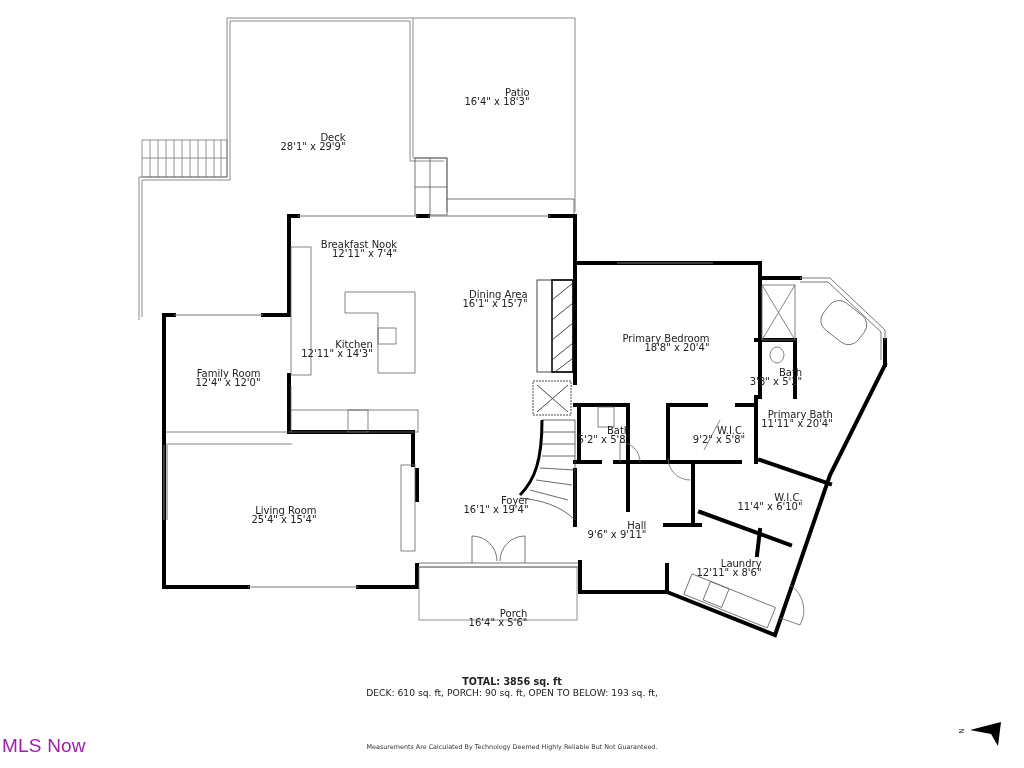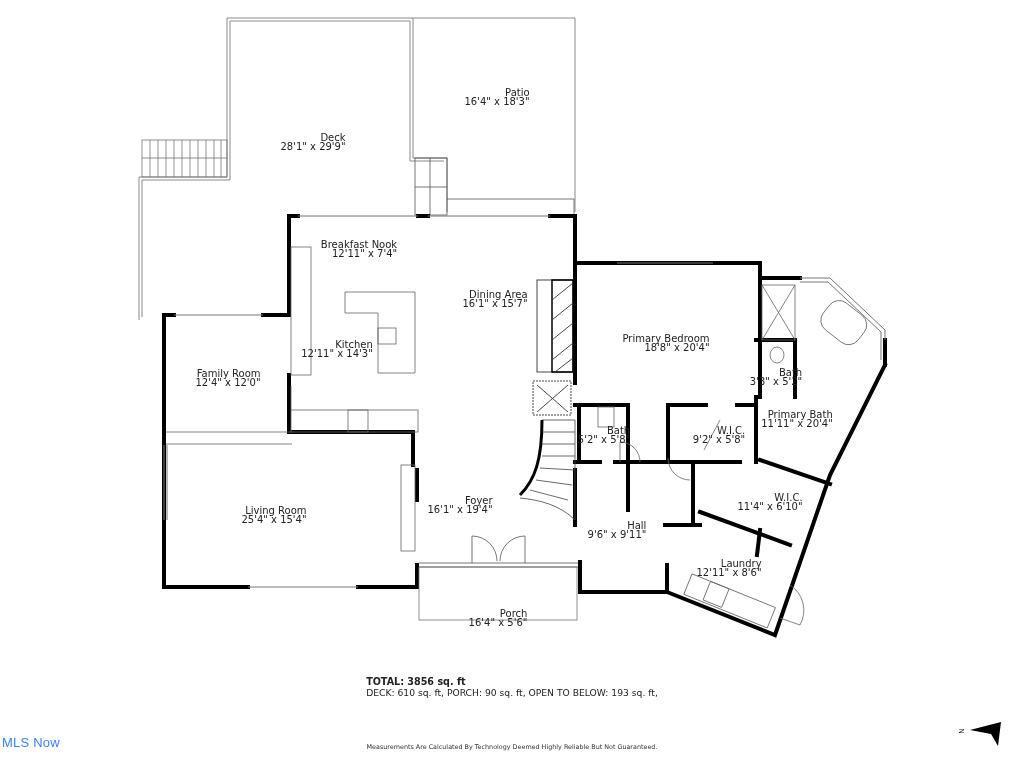--- a/index.html
+++ b/index.html
@@ -1,23 +1,23 @@
 <!DOCTYPE html>
 <html><head>
 <meta charset="utf-8">
 <style>
   html, body { margin: 0; padding: 0; background: #ffffff; }
   body { width: 1024px; height: 768px; position: relative; overflow: hidden; font-family: "DejaVu Sans", sans-serif; }
   #plan { position: absolute; left: 0; top: 0; width: 1024px; height: 768px; }
   .room-label { position: absolute; text-align: right; font-size: 10px; line-height: 9px; color: #222; white-space: nowrap; transform: translateX(-50%); }
   .room-label .dim { display: block; }
-  .summary { position: absolute; left: 512px; top: 676px; transform: translateX(-50%); text-align: left; font-size: 9.2px; line-height: 11px; color: #222; white-space: nowrap; }
+  .summary { position: absolute; left: 512px; top: 676px; transform: translateX(-50%); text-align: center; font-size: 9.2px; line-height: 11px; color: #222; white-space: nowrap; }
   .summary .total { font-weight: bold; font-size: 9.6px; }
   .disclaimer { position: absolute; left: 512px; top: 743px; transform: translateX(-50%); font-size: 6.4px; color: #333; white-space: nowrap; }
-  .brand { position: absolute; left: 2px; top: 735px; font-family: "Liberation Sans", sans-serif; font-size: 13px; color: #3b82f6; letter-spacing: 0.2px; }
+  .brand { position: absolute; left: 2px; top: 735px; font-family: "Liberation Sans", sans-serif; font-size: 19px; color: #a21caf; letter-spacing: 0.2px; }
   .north { position: absolute; left: 958px; top: 720px; width: 50px; height: 30px; }
   .north .n-letter { position: absolute; left: 0px; top: 7px; font-size: 7px; color: #111; transform: rotate(90deg); }
 </style>
 </head>
 <body>
 
 <svg id="plan" viewBox="0 0 1024 768" xmlns="http://www.w3.org/2000/svg">
 
   <g fill="none" stroke="#8a8a8a" stroke-width="1">
     <polyline points="139,320 139,177 227,177 227,18 413,18 413,158 447,158 447,212"></polyline>
@@ -163,28 +163,28 @@
     <path d="M790,585 A30 30 0 0 1 800,625 L780,618"></path>
   </g>
 </svg>
 
 <div class="room-label" style="left:313px;top:133px"><span>Deck</span><span class="dim">28'1" x 29'9"</span></div>
 <div class="room-label" style="left:497px;top:88px"><span>Patio</span><span class="dim">16'4" x 18'3"</span></div>
 <div class="room-label" style="left:359px;top:240px"><span>Breakfast Nook</span><span class="dim">12'11" x 7'4"</span></div>
 <div class="room-label" style="left:495px;top:290px"><span>Dining Area</span><span class="dim">16'1" x 15'7"</span></div>
 <div class="room-label" style="left:337px;top:340px"><span>Kitchen</span><span class="dim">12'11" x 14'3"</span></div>
 <div class="room-label" style="left:228px;top:369px"><span>Family Room</span><span class="dim">12'4" x 12'0"</span></div>
-<div class="room-label" style="left:274px;top:506px"><span>Living Room</span><span class="dim">25'4" x 15'4"</span></div>
+<div class="room-label" style="left:284px;top:506px"><span>Living Room</span><span class="dim">25'4" x 15'4"</span></div>
 <div class="room-label" style="left:666px;top:334px"><span>Primary Bedroom</span><span class="dim">18'8" x 20'4"</span></div>
 <div class="room-label" style="left:776px;top:368px"><span>Bath</span><span class="dim">3'3" x 5'2"</span></div>
 <div class="room-label" style="left:797px;top:410px"><span>Primary Bath</span><span class="dim">11'11" x 20'4"</span></div>
 <div class="room-label" style="left:604px;top:426px"><span>Bath</span><span class="dim">5'2" x 5'8"</span></div>
 <div class="room-label" style="left:719px;top:426px"><span>W.I.C.</span><span class="dim">9'2" x 5'8"</span></div>
 <div class="room-label" style="left:770px;top:493px"><span>W.I.C.</span><span class="dim">11'4" x 6'10"</span></div>
-<div class="room-label" style="left:460px;top:496px"><span>Foyer</span><span class="dim">16'1" x 19'4"</span></div>
+<div class="room-label" style="left:496px;top:496px"><span>Foyer</span><span class="dim">16'1" x 19'4"</span></div>
 <div class="room-label" style="left:617px;top:521px"><span>Hall</span><span class="dim">9'6" x 9'11"</span></div>
 <div class="room-label" style="left:729px;top:559px"><span>Laundry</span><span class="dim">12'11" x 8'6"</span></div>
 <div class="room-label" style="left:498px;top:609px"><span>Porch</span><span class="dim">16'4" x 5'6"</span></div>
 
 <div class="summary">
   <div class="total">TOTAL: 3856 sq. ft</div>
   <div>DECK: 610 sq. ft, PORCH: 90 sq. ft, OPEN TO BELOW: 193 sq. ft,</div>
 </div>
 <div class="disclaimer">Measurements Are Calculated By Technology Deemed Highly Reliable But Not Guaranteed.</div>
 

